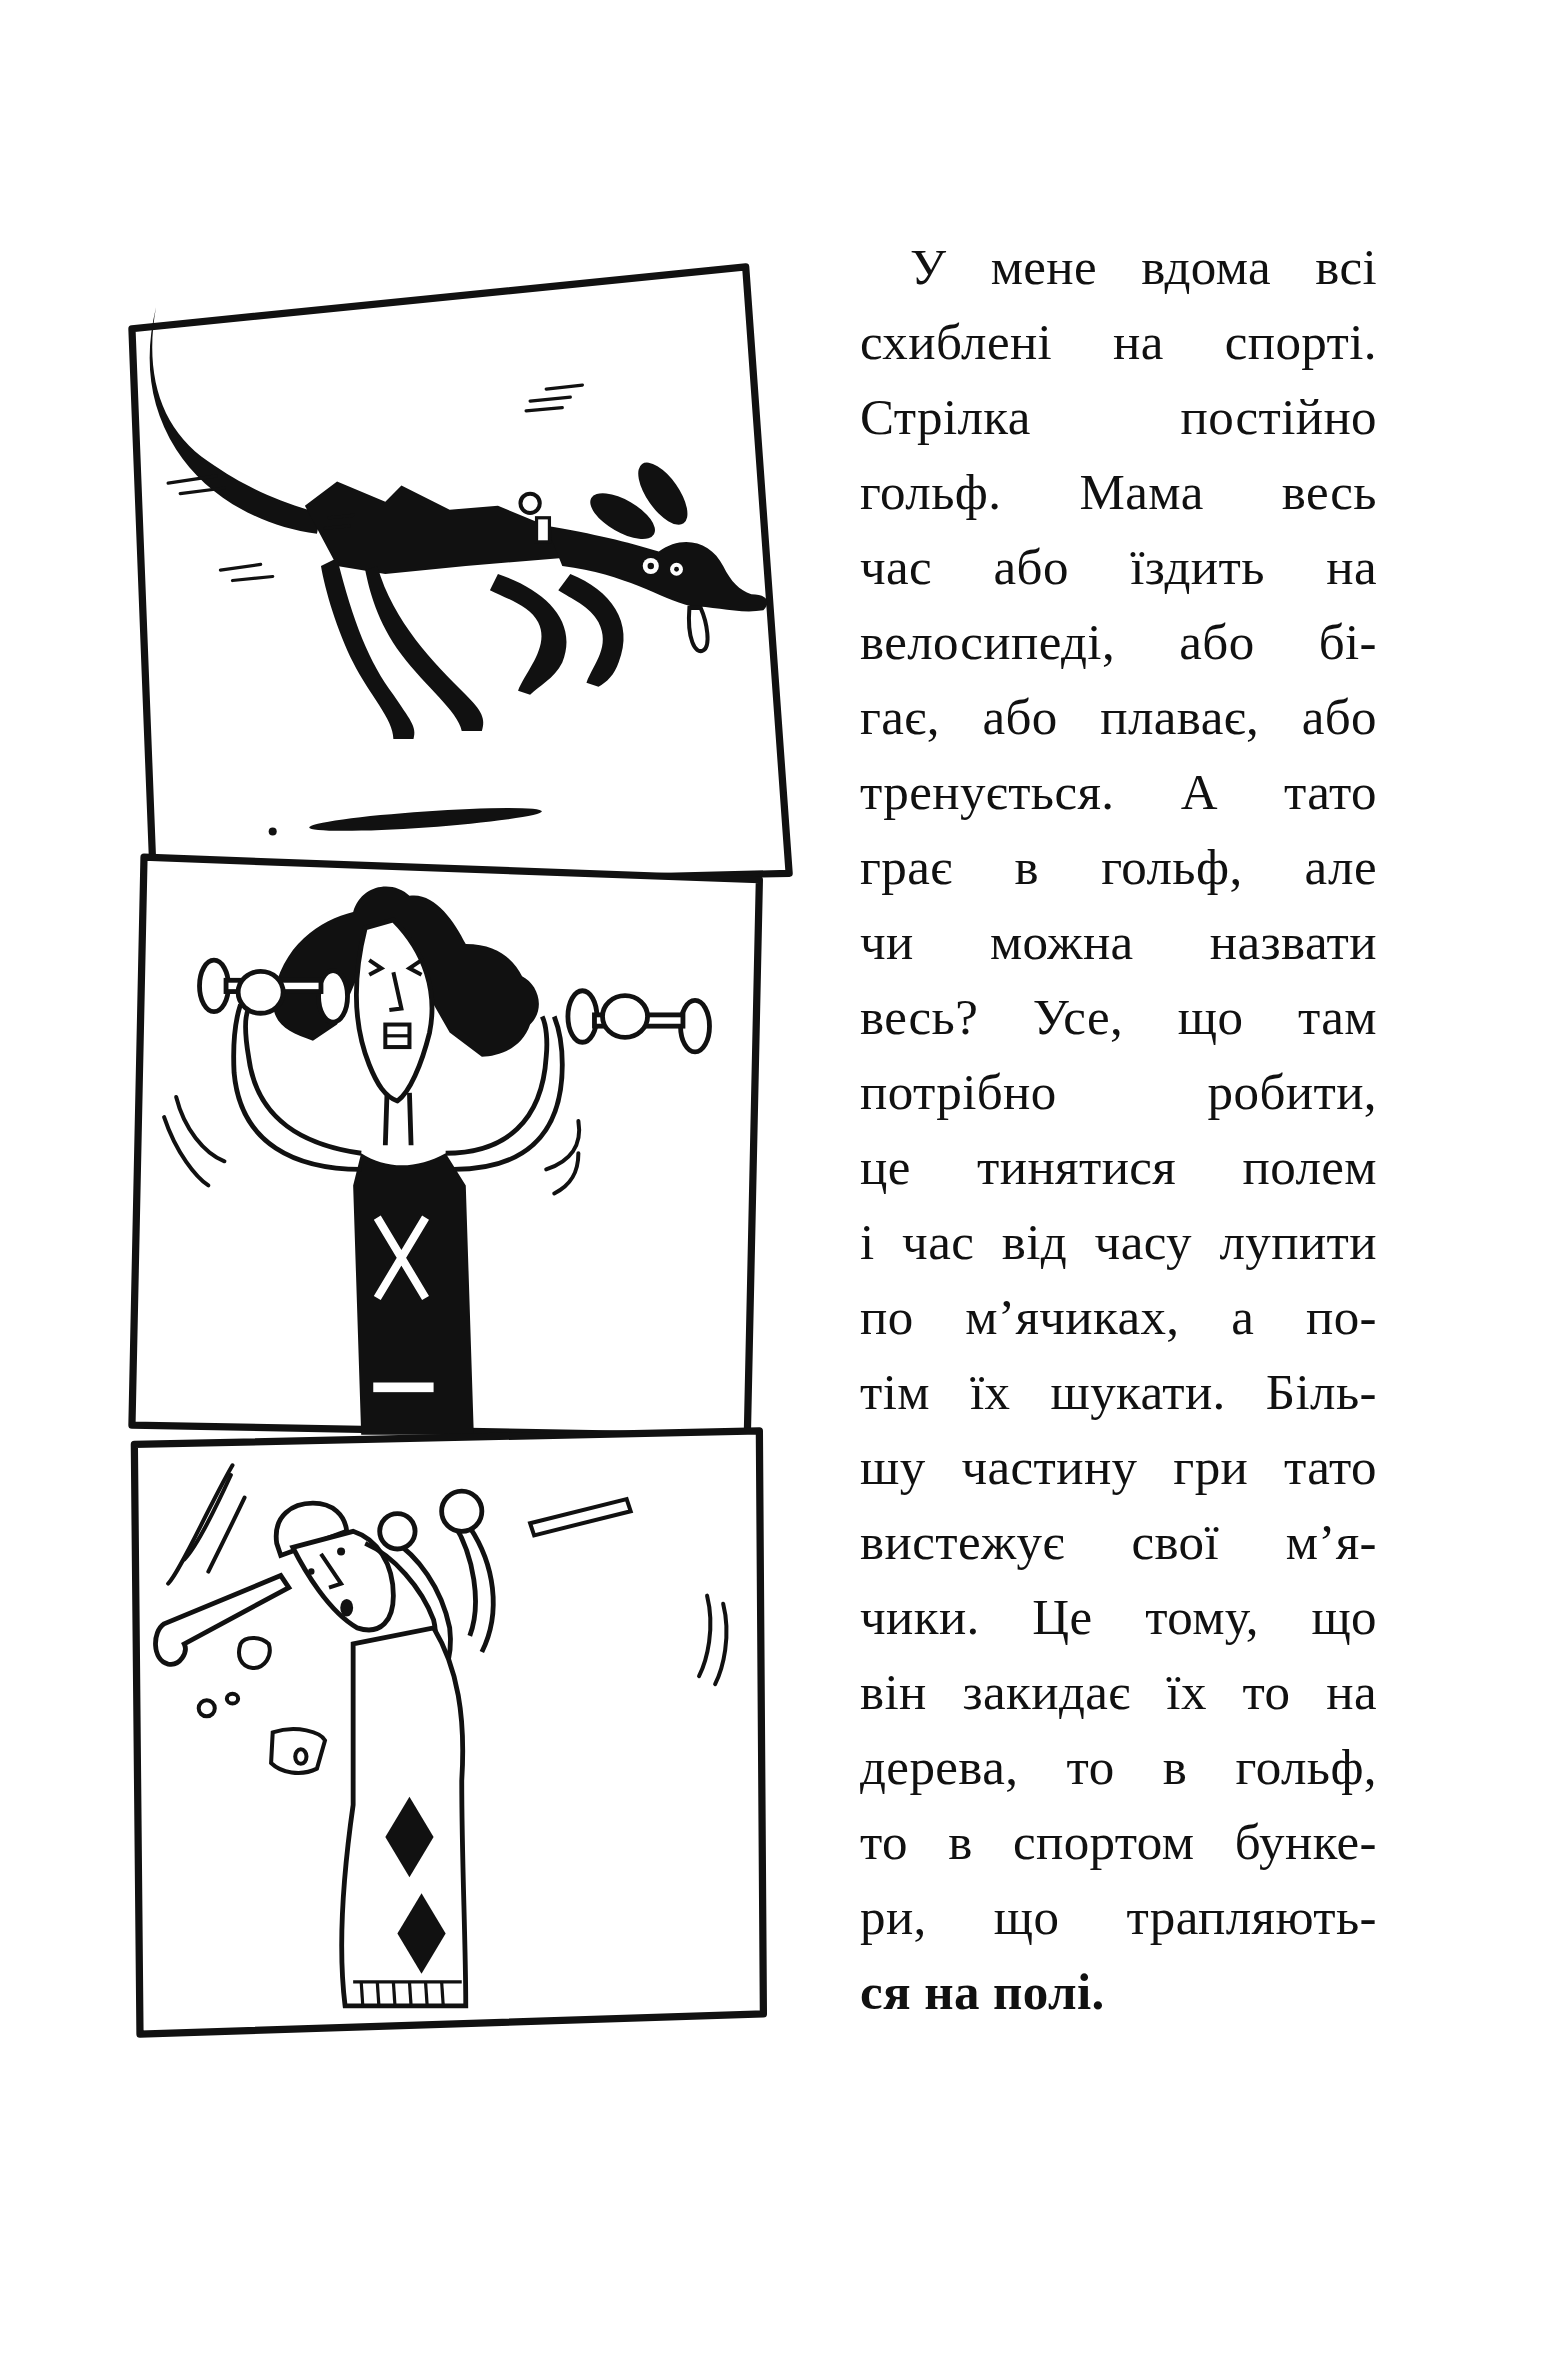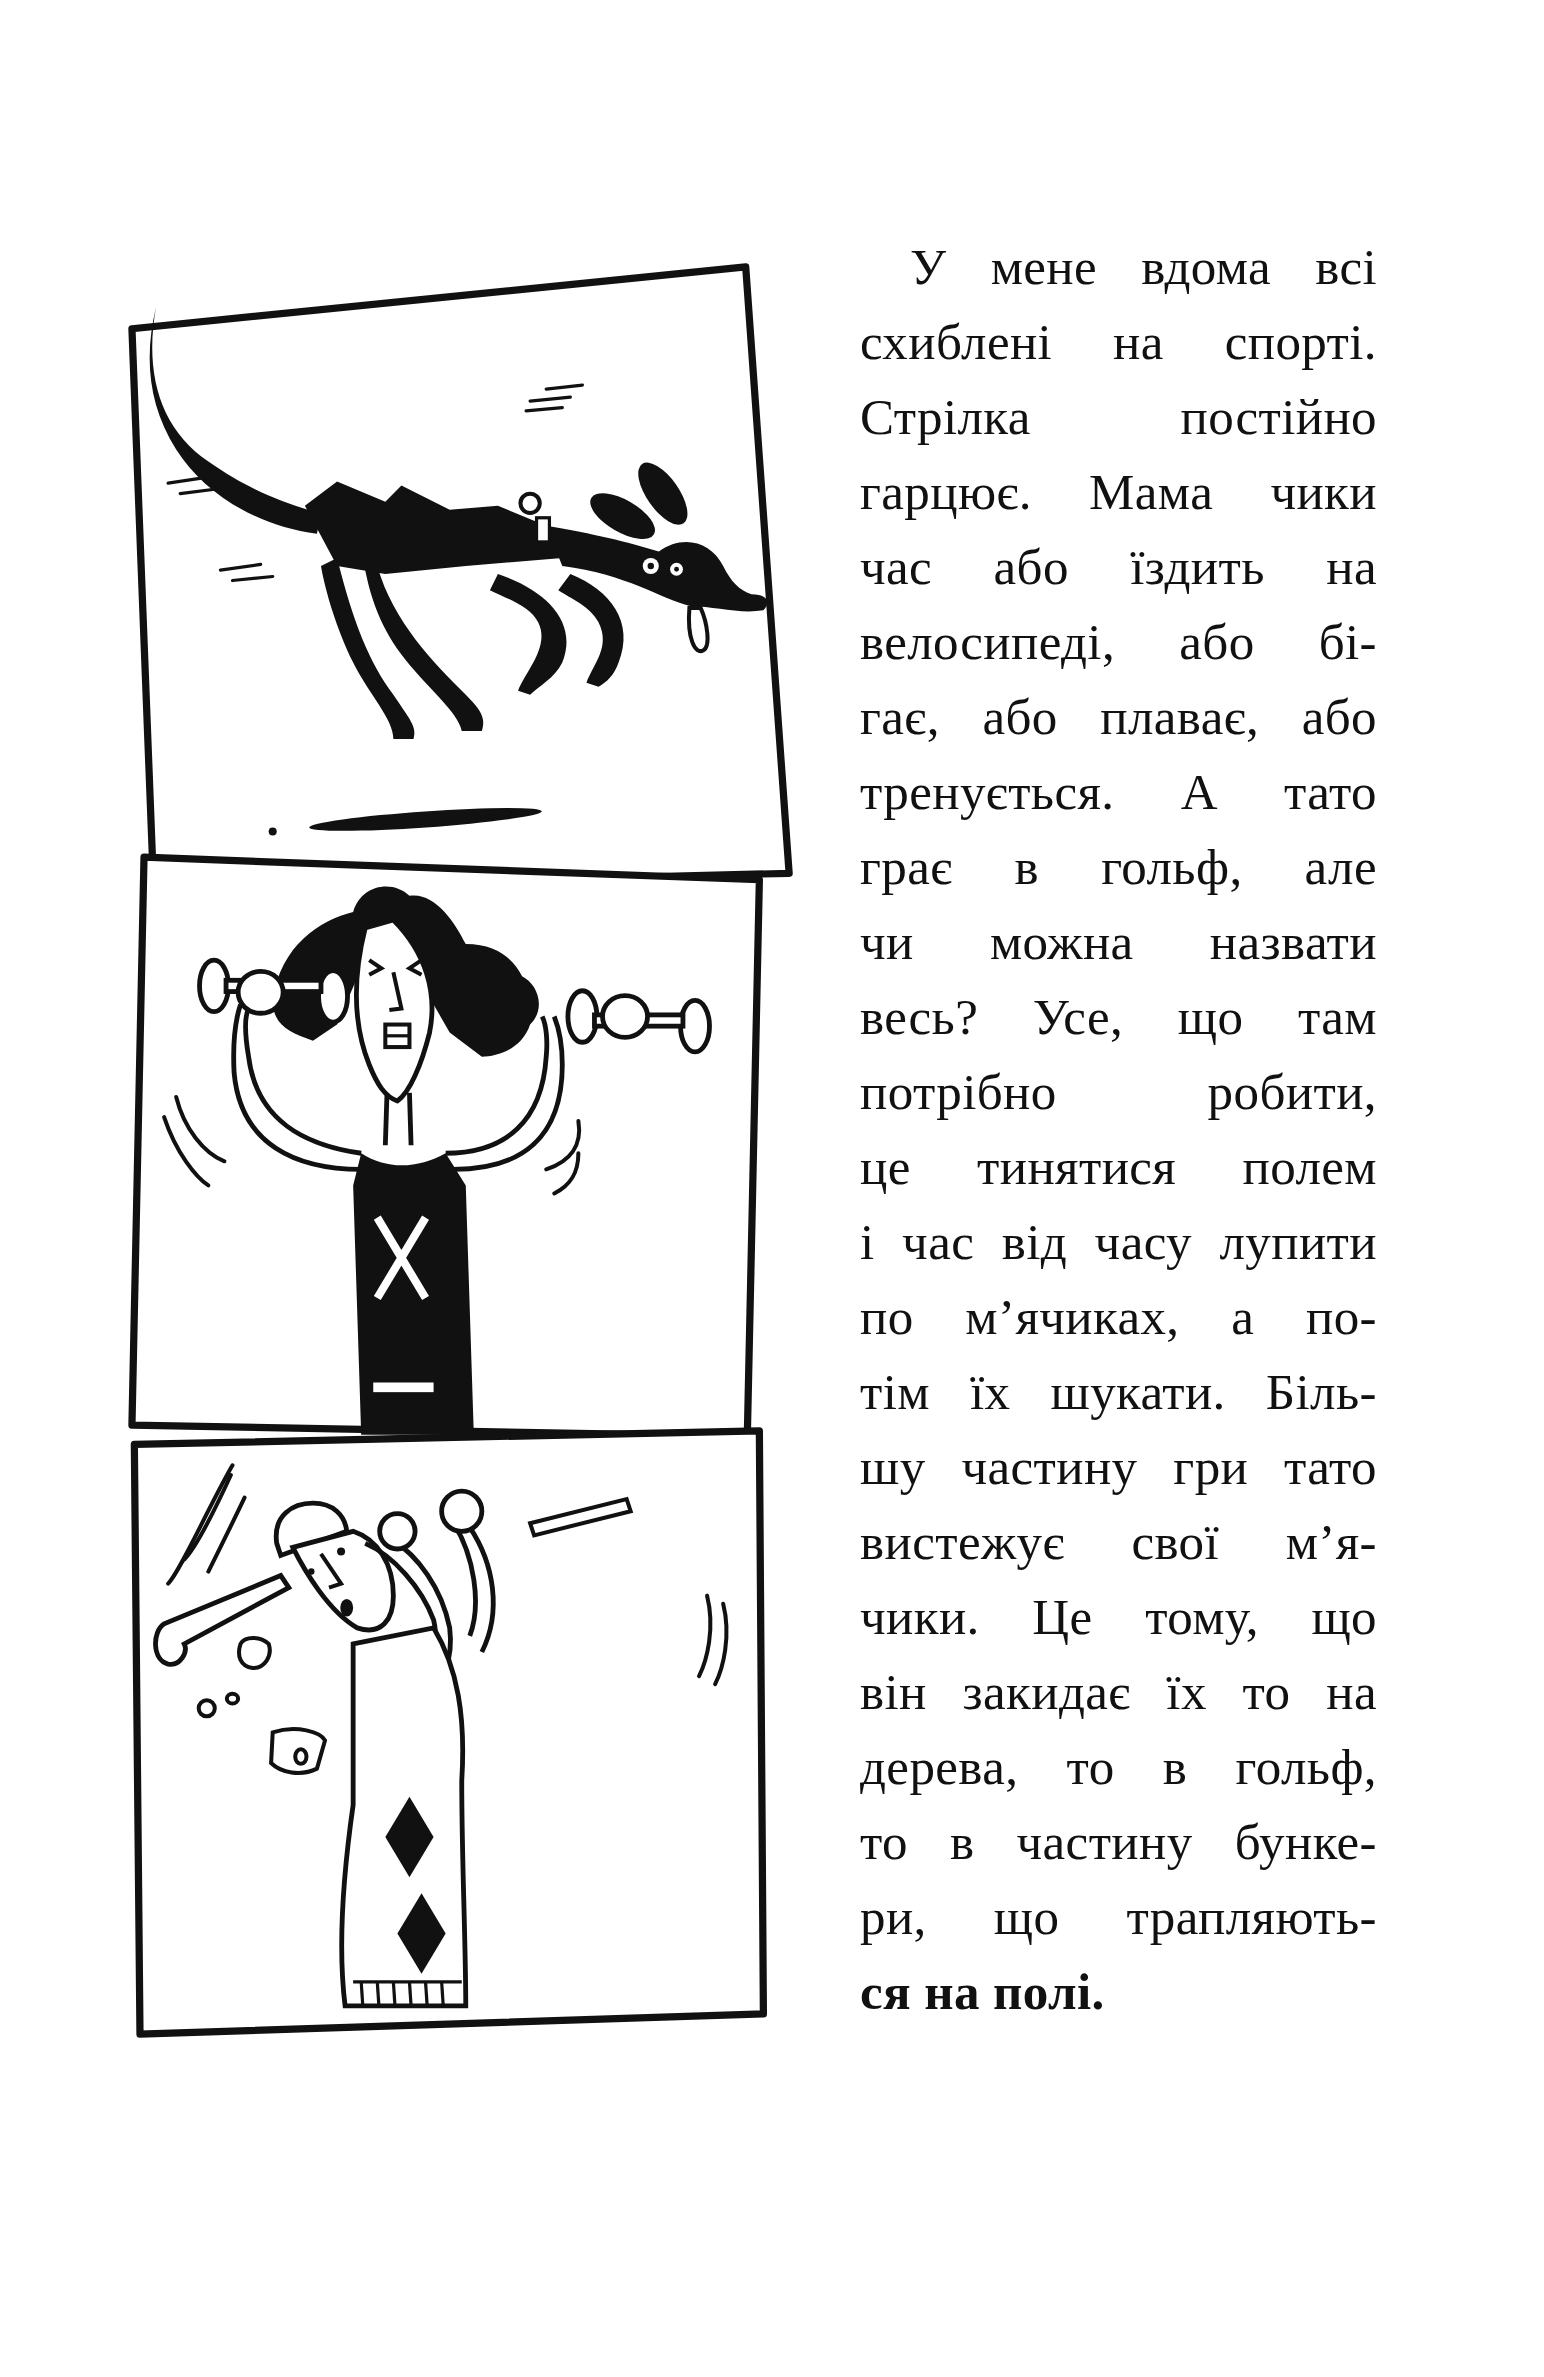--- a/index.html
+++ b/index.html
@@ -163,37 +163,37 @@
           <ellipse cx="355" cy="2170" rx="7" ry="9"></ellipse>
         </g>
       </g>
     </svg>
   </div>
 
   <div class="text-column">
     <span class="line first">У мене вдома всі</span>
     <span class="line">схиблені на спорті.</span>
     <span class="line">Стрілка постійно</span>
-    <span class="line">гарцює. Мама чики</span>
+    <span class="line">гольф. Мама весь</span>
     <span class="line">час або їздить на</span>
     <span class="line">велосипеді, або бі-</span>
     <span class="line">гає, або плаває, або</span>
     <span class="line">тренується. А тато</span>
     <span class="line">грає в гольф, але</span>
     <span class="line">чи можна назвати</span>
     <span class="line">весь? Усе, що там</span>
     <span class="line">потрібно робити,</span>
     <span class="line">це тинятися полем</span>
     <span class="line">і час від часу лупити</span>
     <span class="line">по м’ячиках, а по-</span>
     <span class="line">тім їх шукати. Біль-</span>
     <span class="line">шу частину гри тато</span>
     <span class="line">вистежує свої м’я-</span>
     <span class="line">чики. Це тому, що</span>
     <span class="line">він закидає їх то на</span>
     <span class="line">дерева, то в гольф,</span>
-    <span class="line">то в частину бунке-</span>
+    <span class="line">то в спортом бунке-</span>
     <span class="line">ри, що трапляють-</span>
     <span class="line last">ся на полі.</span>
   </div>
 
 </div>
 
 
 </body></html>

